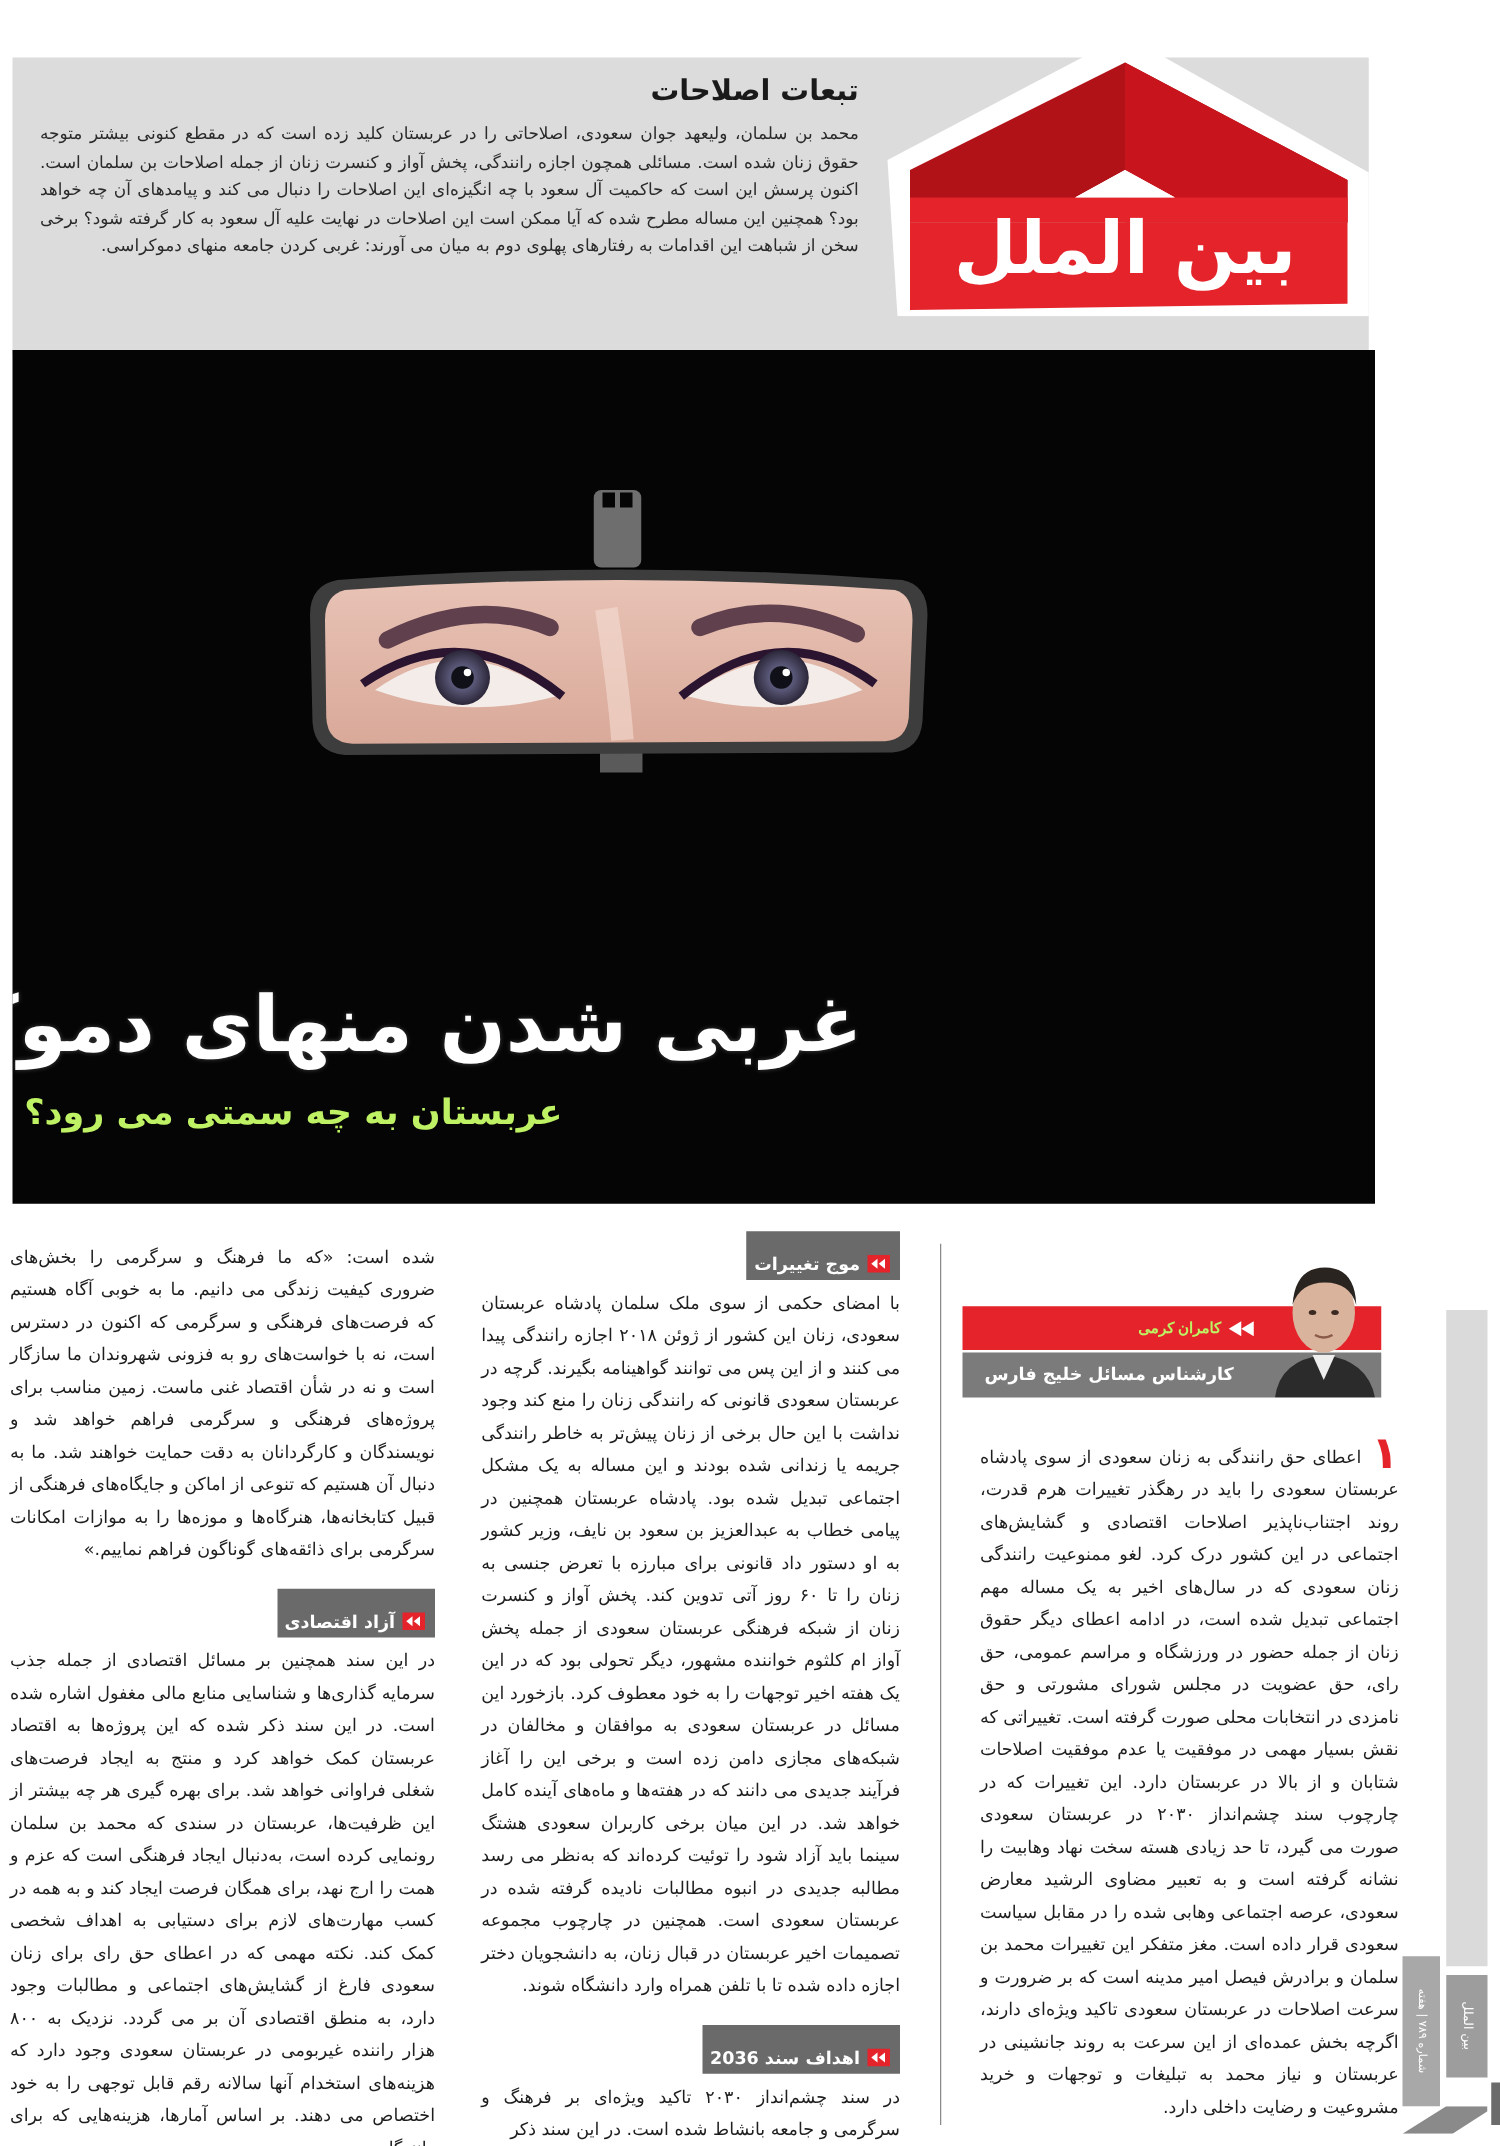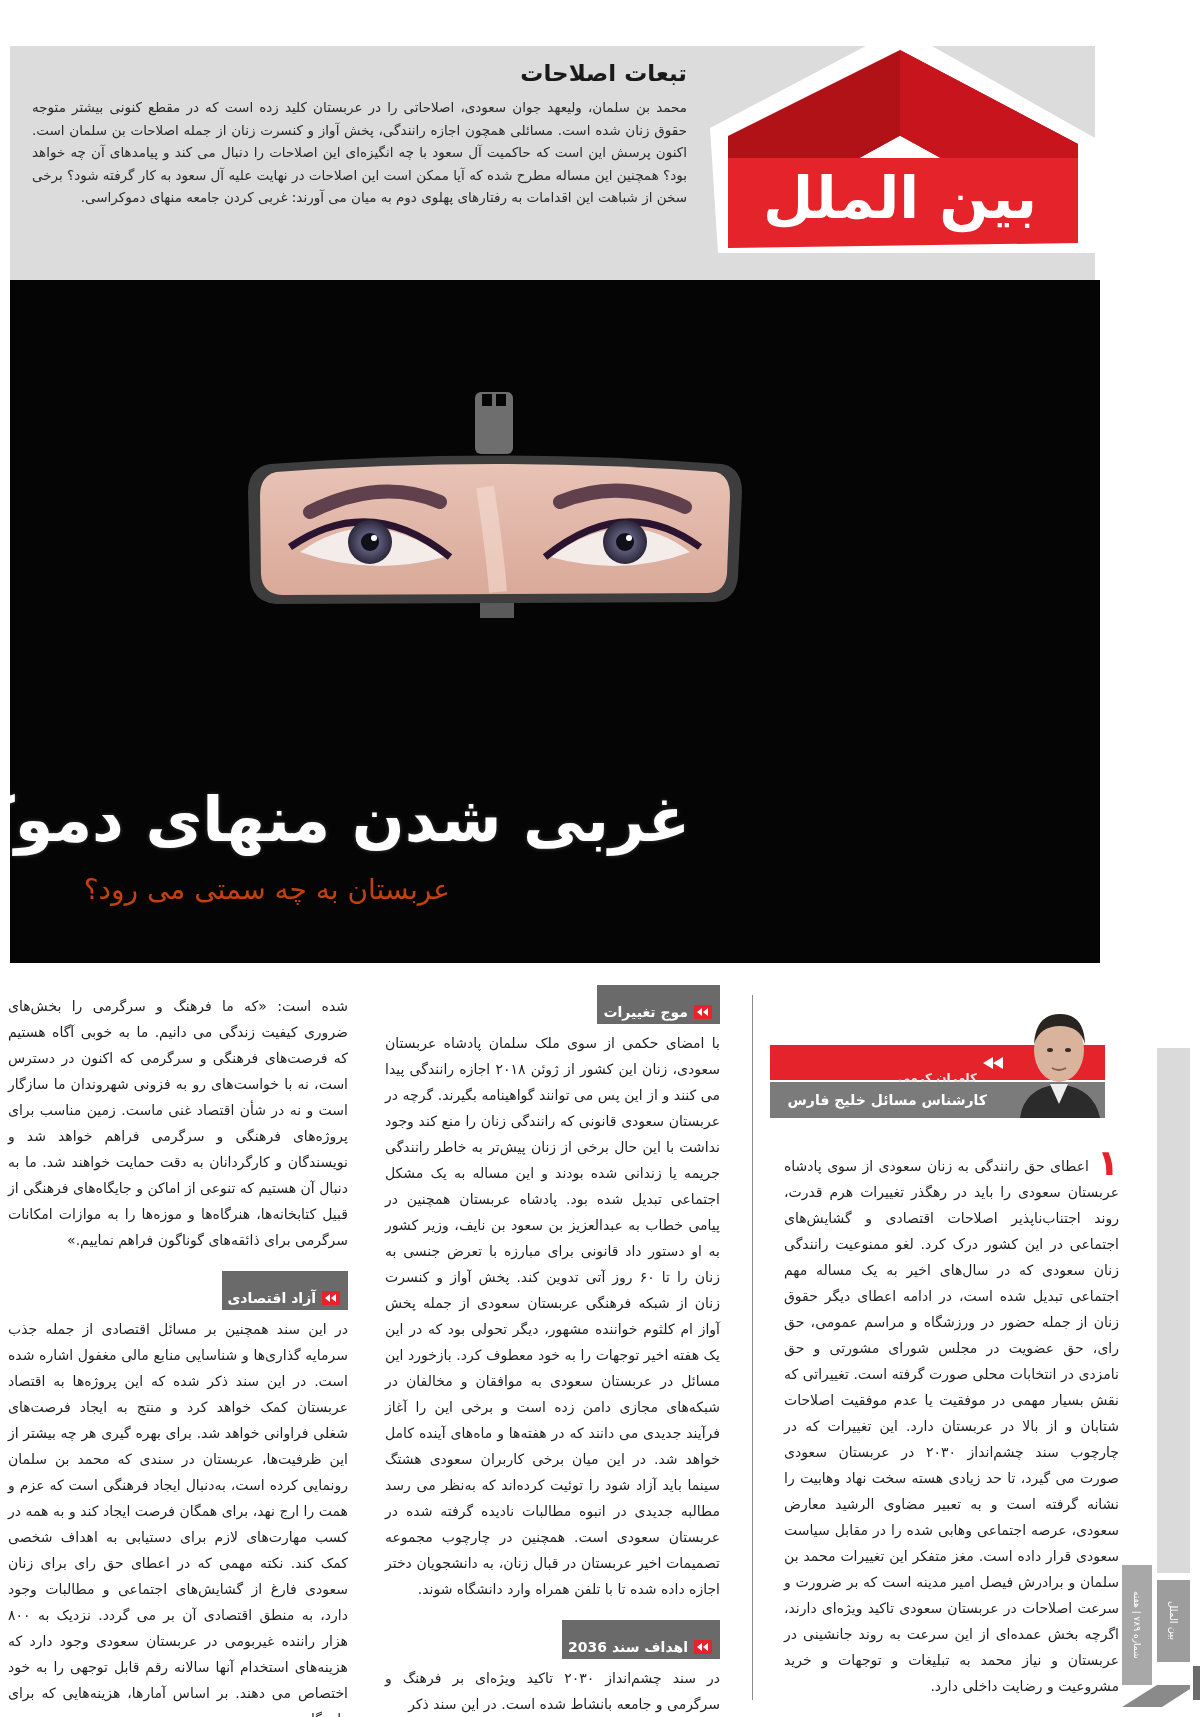--- a/index.html
+++ b/index.html
@@ -39,21 +39,21 @@
   .mirror-wrap { position: absolute; left: 220px; top: 112px; width: 520px; height: 250px; }
   .mirror-wrap svg { width: 100%; height: 100%; display: block; }
   .hero-title {
     position: absolute; right: 410px; top: 500px;
     color: #ffffff; font-weight: bold; font-size: 62px; line-height: 80px;
     font-family: "DejaVu Sans", sans-serif; white-space: nowrap;
     text-shadow: 0 0 4px rgba(255,255,255,0.25);
   }
   .hero-subtitle {
     position: absolute; right: 650px; top: 590px;
-    color: #c2410c; font-weight: normal; font-size: 28px; line-height: 40px;
+    color: #bef264; font-weight: bold; font-size: 28px; line-height: 40px;
     font-family: "DejaVu Sans", sans-serif; white-space: nowrap;
   }
 
   
   .col { position: absolute; top: 985px; text-align: justify; text-align-last: right; font-size: 14px; line-height: 26px; color: #1e1e1e; }
   .col p { margin: 0; }
   .col-right { left: 770px; width: 335px; top: 1150px; margin-left: 14px; }
   .col-mid   { left: 385px; width: 335px; }
   .col-left  { left: 8px;   width: 340px; }
   .col-divider { position: absolute; left: 752px; top: 995px; width: 1px; height: 705px; background: #8a8a8a; }
@@ -77,21 +77,21 @@
   .subhead .marker::after { left: 9px; }
 
   .dropcap { color: #e4232b; font-weight: bold; font-size: 36px; line-height: 26px; margin-left: 8px; vertical-align: -4px; }
 
   
   .author-box { position: absolute; left: 770px; top: 1000px; width: 335px; height: 120px; }
   .author-name-bar {
     position: absolute; left: 0; top: 45px; width: 335px; height: 35px; background: #e4232b;
   }
   .author-name {
-    position: absolute; right: 128px; top: 23px; color: #e5e5e5; font-size: 12px; font-weight: bold; line-height: 20px;
+    position: absolute; right: 128px; top: 7px; color: #bef264; font-size: 12px; font-weight: bold; line-height: 20px; font-family: Liberation Serif, serif;
   }
   .author-arrows { position: absolute; right: 100px; top: 10px; width: 24px; height: 16px; }
   .author-role-bar {
     position: absolute; left: 0; top: 82px; width: 335px; height: 36px; background: #7b7b7b;
   }
   .author-role {
     position: absolute; right: 118px; top: 7px; color: #ffffff; font-size: 14px; font-weight: bold; line-height: 22px;
   }
   .author-photo { position: absolute; left: 240px; top: 0; width: 98px; height: 118px; }
   .author-photo svg { width: 100%; height: 100%; display: block; }

